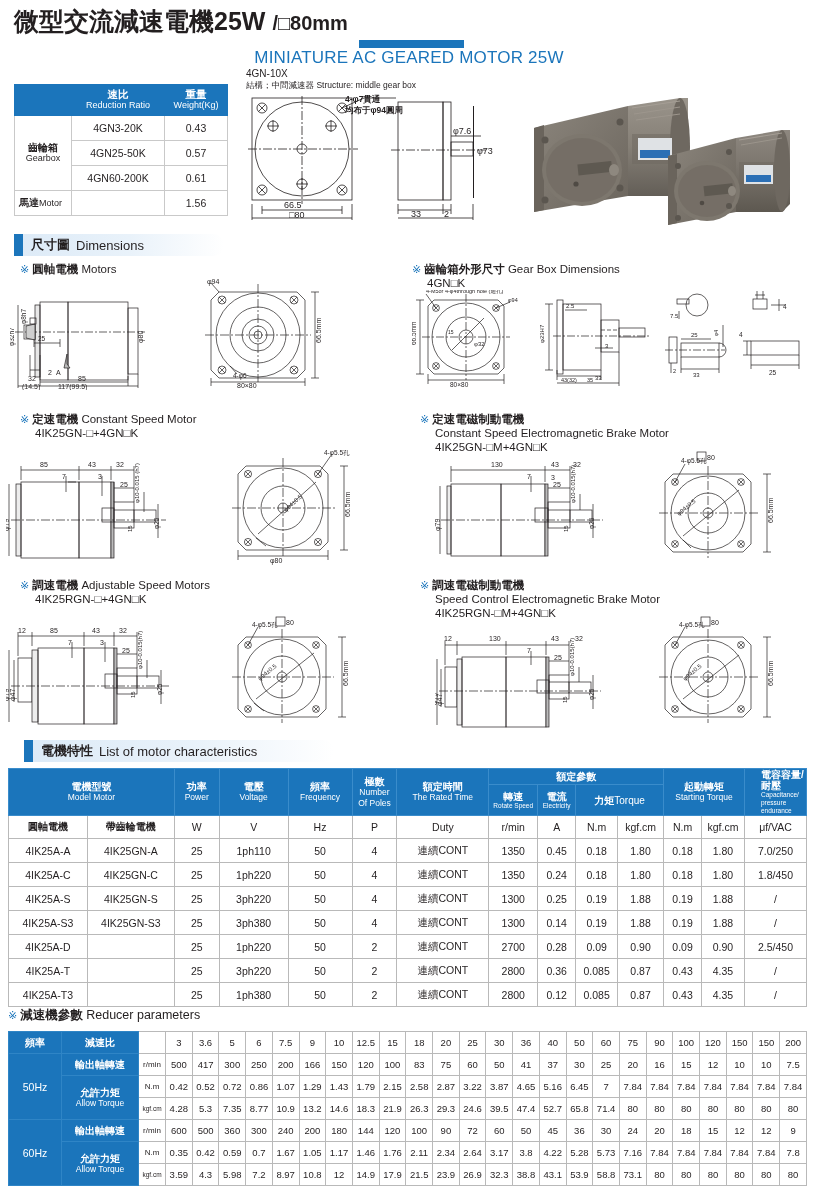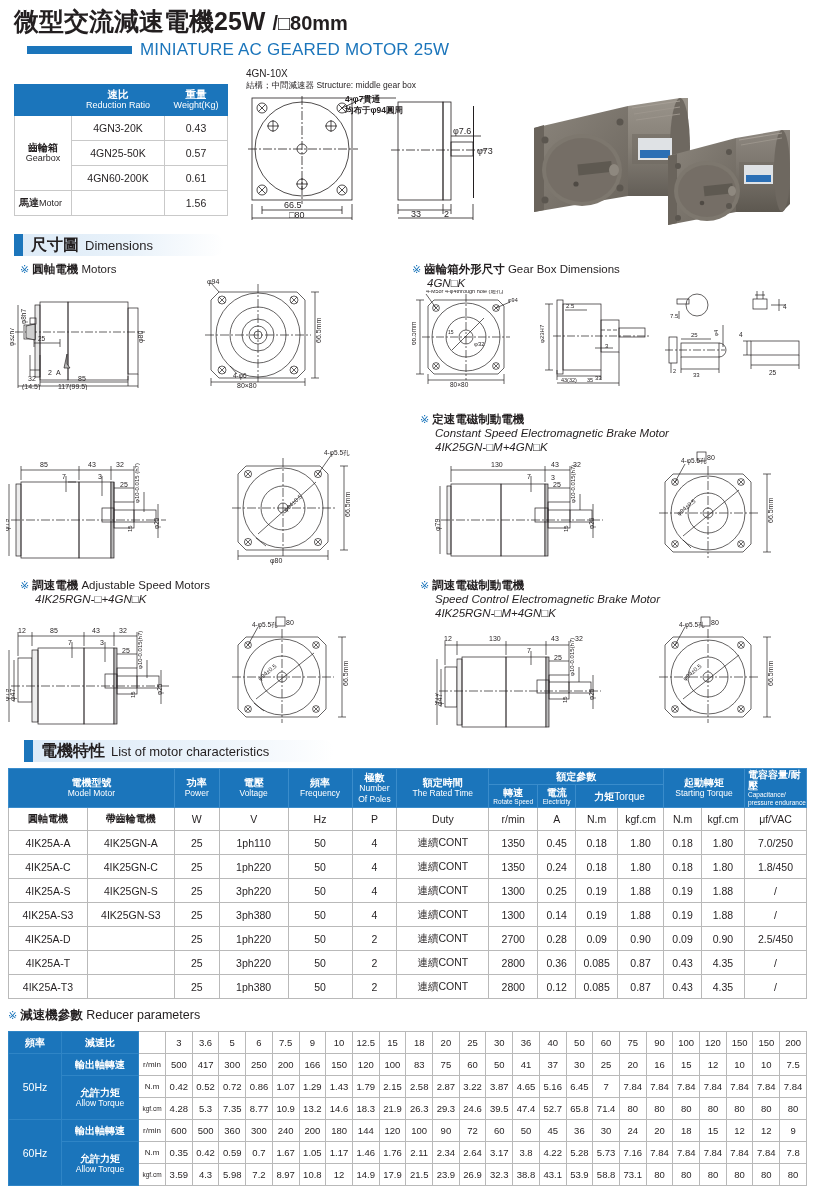--- a/index.html
+++ b/index.html
@@ -7,37 +7,37 @@
     width:815px;height:1199px;background:#ffffff;
     font-family:"Liberation Sans","DejaVu Sans",sans-serif;
     color:#231f20;overflow:hidden;position:relative;
   }
   .page{position:relative;width:815px;height:1199px;}
 
   
   .hdr{position:absolute;left:14px;top:6px;width:790px;}
   .hdr-cn{font-size:25px;font-weight:bold;letter-spacing:0px;line-height:30px;color:#231f20;}
   .hdr-cn .sub{font-size:20px;font-weight:bold;}
-  .hdr-en-row{display:flex;align-items:center;margin-top:2px;}
+  .hdr-en-row{display:flex;align-items:center;margin-top:2px;flex-direction:column;}
   .hdr-bar{width:105px;height:8px;background:#1b75bb;margin-right:8px;margin-left:13px;}
   .hdr-en{font-size:17px;color:#1b75bb;letter-spacing:.2px;}
 
   
   .banner{position:absolute;height:22px;display:flex;align-items:center;
     background:linear-gradient(to right,#dceaf7 0%,#e9f2fa 55%,#ffffff 100%);
     border-radius:0 11px 11px 0;}
   .banner .tab{width:9px;height:22px;background:#1b75bb;margin-right:8px;}
-  .banner .cn{font-size:16px;font-weight:bold;color:#231f20;}
+  .banner .cn{font-size:13px;font-weight:bold;color:#231f20;}
   .banner .en{font-size:13px;color:#231f20;margin-left:6px;}
 
   
   .sub-t{position:absolute;font-size:11.5px;line-height:14px;color:#231f20;}
   .sub-t .mk{color:#1b75bb;font-size:11px;margin-right:3px;}
   .sub-t .cn{font-weight:bold;}
-  .sub-t .ln2{display:block;margin-left:15px;font-style:italic;}
+  .sub-t .ln2{display:block;margin-left:15px;}
 
   
   .gtbl{position:absolute;left:14px;top:84px;border-collapse:collapse;
     font-size:10.5px;}
   .gtbl td{border:1px solid #c9c9c9;text-align:center;padding:0;height:24px;}
   .gtbl .hd{background:#1b75bb;color:#fff;border:1px solid #1b75bb;height:30px;line-height:11px;}
   .gtbl .hd .c{font-weight:bold;font-size:10.5px;display:block;}
   .gtbl .hd .e{font-size:9px;display:block;}
   .gtbl .lab{width:52px;line-height:11px;}
   .gtbl .lab .c{font-weight:bold;font-size:10px;display:block;}
@@ -495,20 +495,25 @@
         <line x1="44" y1="14" x2="44" y2="26"></line>
       </g>
       <g font-size="6.5" fill="#231f20" font-family="Liberation Sans, sans-serif">
         <text x="48" y="24">4</text>
         <text x="4" y="52">4</text>
         <text x="34" y="90">25</text>
       </g>
     </svg>
   </div>
 
+  <div class="sub-t" style="left:20px;top:412px;">
+    <span class="mk">※</span><span class="cn">定速電機</span>
+    <span>Constant Speed Motor</span>
+    <span class="ln2">4IK25GN-□+4GN□K</span>
+  </div>
 
   <div class="dwg" style="left:6px;top:452px;">
     <svg width="215" height="112" viewBox="0 0 215 112">
       <g fill="none" stroke="#231f20" stroke-width="0.7">
         <rect x="10" y="32" width="5" height="72" fill="#ededed"></rect>
         <rect x="15" y="30" width="58" height="76"></rect>
         <rect x="73" y="30" width="32" height="76"></rect>
         <rect x="105" y="30" width="3" height="76" fill="#bbb"></rect>
         <rect x="108" y="50" width="20" height="26"></rect>
         <rect x="128" y="58" width="22" height="12"></rect>
@@ -909,21 +914,21 @@
           <span class="c">額定時間</span>
           <span class="e">The Rated Time</span>
         </td>
         <td colspan="4" style="height:15px;">
           <span class="c">額定參數</span>
         </td>
         <td colspan="2" rowspan="2">
           <span class="c">起動轉矩</span>
           <span class="e">Starting Torque</span>
         </td>
-        <td rowspan="2" style="text-align:left;padding-left:3px;margin-left:24px;">
+        <td rowspan="2" style="text-align:left;padding-left:16px;margin-left:24px;">
           <span class="c">電容容量/耐壓</span>
           <span class="e-sm">Capacitance/</span>
           <span class="e-sm">pressure endurance</span>
         </td>
       </tr>
       <tr>
         <td>
           <span class="c">轉速</span>
           <span class="e-sm">Rotate Speed</span>
         </td>

